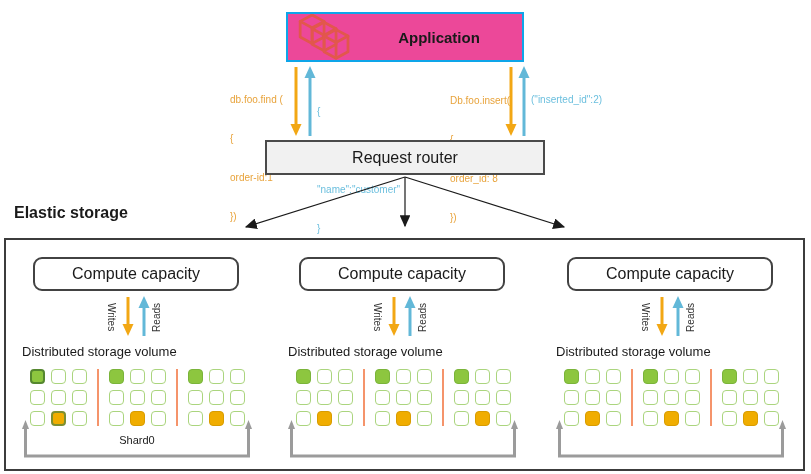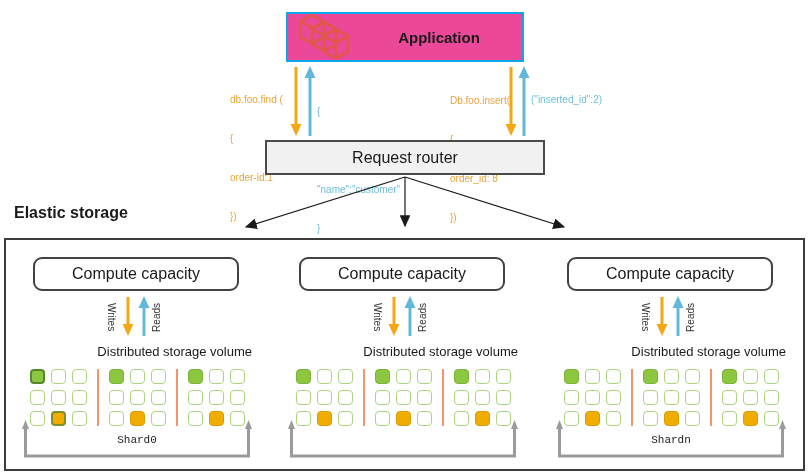--- a/index.html
+++ b/index.html
@@ -25,31 +25,31 @@
   
   .col{position:absolute;top:238px;width:230px;height:233px;}
   .compute-box{position:absolute;left:11px;top:19px;width:206px;height:34px;border:2px solid #424242;
                border-radius:9px;box-sizing:border-box;background:#fff;display:flex;align-items:center;
                justify-content:center;font-size:16px;}
   .vlabel{position:absolute;top:58px;height:42px;display:flex;align-items:center;font-size:10px;color:#333;}
   .vlabel span{writing-mode:vertical-rl;}
   .vlabel.up span{transform:rotate(180deg);}
   .writes-label{left:84px;}
   .reads-label{left:129px;}
-  .storage-label{position:absolute;left:0;right:0;top:106px;text-align:right;font-size:13px;}
+  .storage-label{position:absolute;left:0;right:0;top:106px;text-align:left;font-size:13px;}
   .grid{position:absolute;left:0;right:0;top:131px;display:flex;justify-content:center;align-items:flex-start;}
   .group{display:grid;gap:6px;}
   .cell{width:15px;height:15px;box-sizing:border-box;border:1.5px solid var(--cell-border);
         border-radius:4px;background:#fff;}
   .cell.green{background:var(--green-cell);border-color:#7ab43a;}
   .cell.yellow{background:var(--yellow-cell);border-color:#d89c00;}
   .cell.green.hl{border-color:var(--green-cell-hl-border);border-width:2px;}
   .cell.yellow.hl{border-color:var(--yellow-cell-hl-border);border-width:2px;}
   .separator{width:2px;height:57px;background:var(--group-separator);margin:0 10px;}
-  .shard-label{position:absolute;left:0;right:0;top:196px;text-align:center;font-size:11px;font-family:Liberation Mono, monospace;}
+  .shard-label{position:absolute;left:0;right:0;top:196px;text-align:center;font-size:11px;}
   .bracket{position:absolute;left:0;top:180px;}
   .bracket path{fill:none;stroke:var(--bracket);stroke-width:3;}
   .bracket polygon{fill:var(--bracket);}
   
   #overlay{position:absolute;left:0;top:0;pointer-events:none;}
   .w-line{stroke:var(--writes-arrow);stroke-width:3;}
   .w-head{fill:var(--writes-arrow);}
   .r-line{stroke:var(--reads-arrow);stroke-width:3;}
   .r-head{fill:var(--reads-arrow);}
   .fan{stroke:#1a1a1a;stroke-width:1.2;}
@@ -254,21 +254,20 @@
           <div class="cell"></div>
           <div class="cell"></div>
           <div class="cell"></div>
           <div class="cell"></div>
           <div class="cell"></div>
           <div class="cell"></div>
           <div class="cell yellow"></div>
           <div class="cell"></div>
         </div>
       </div>
-    <div class="shard-label">Shardn</div>
     <svg class="bracket" width="230" height="44">
       <path d="M3.5,10 V38 H226.5 V10"></path>
       <polygon points="0,11 7,11 3.5,2"></polygon>
         <polygon points="223,11 230,11 226.5,2"></polygon>
     </svg>
   </div>
 
   <svg id="overlay" width="811" height="474">
     <defs>
       <marker id="mh" markerWidth="11" markerHeight="9" refX="9" refY="4.5" orient="auto">

